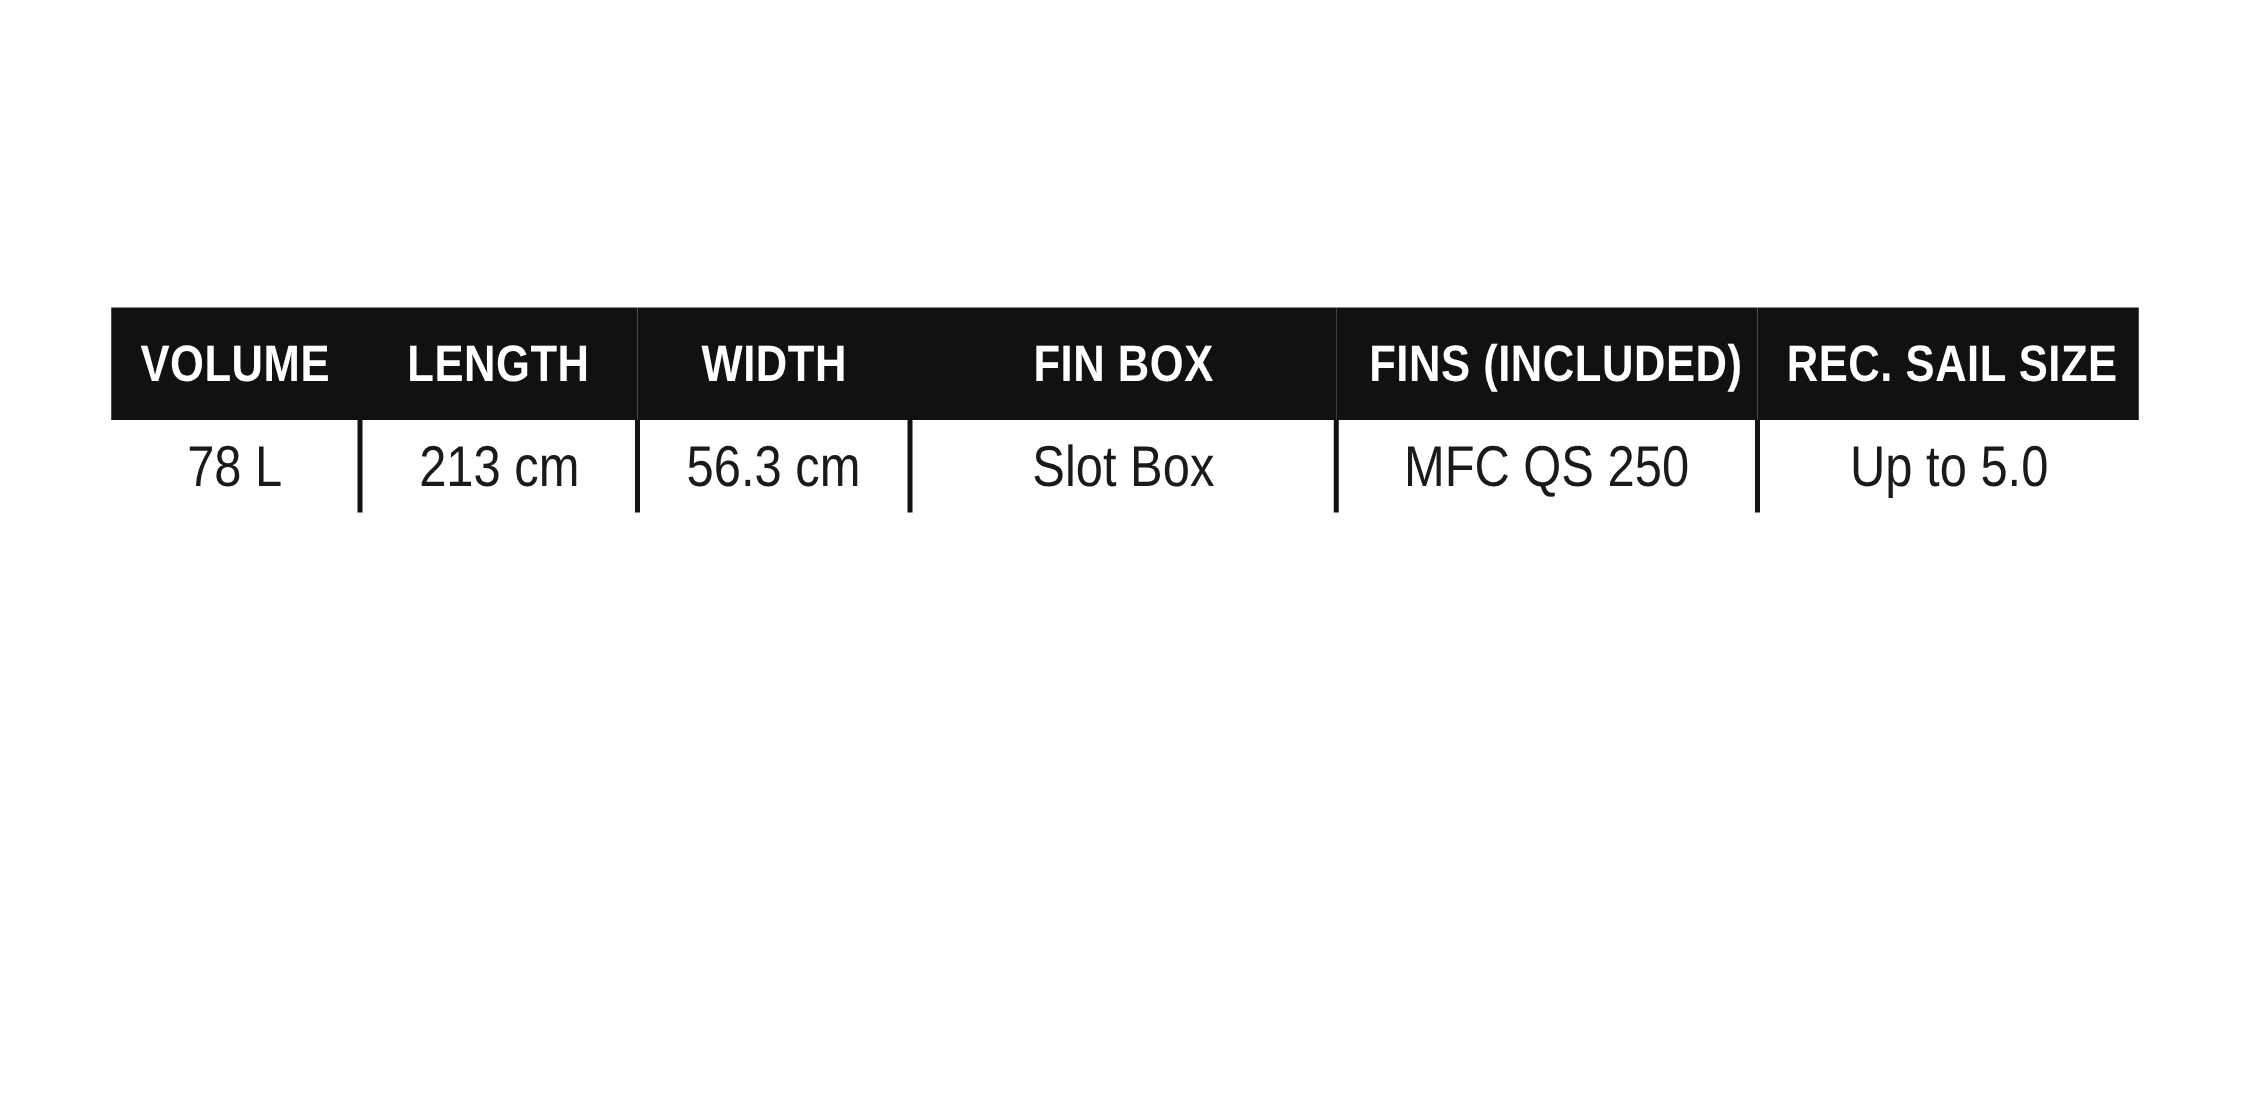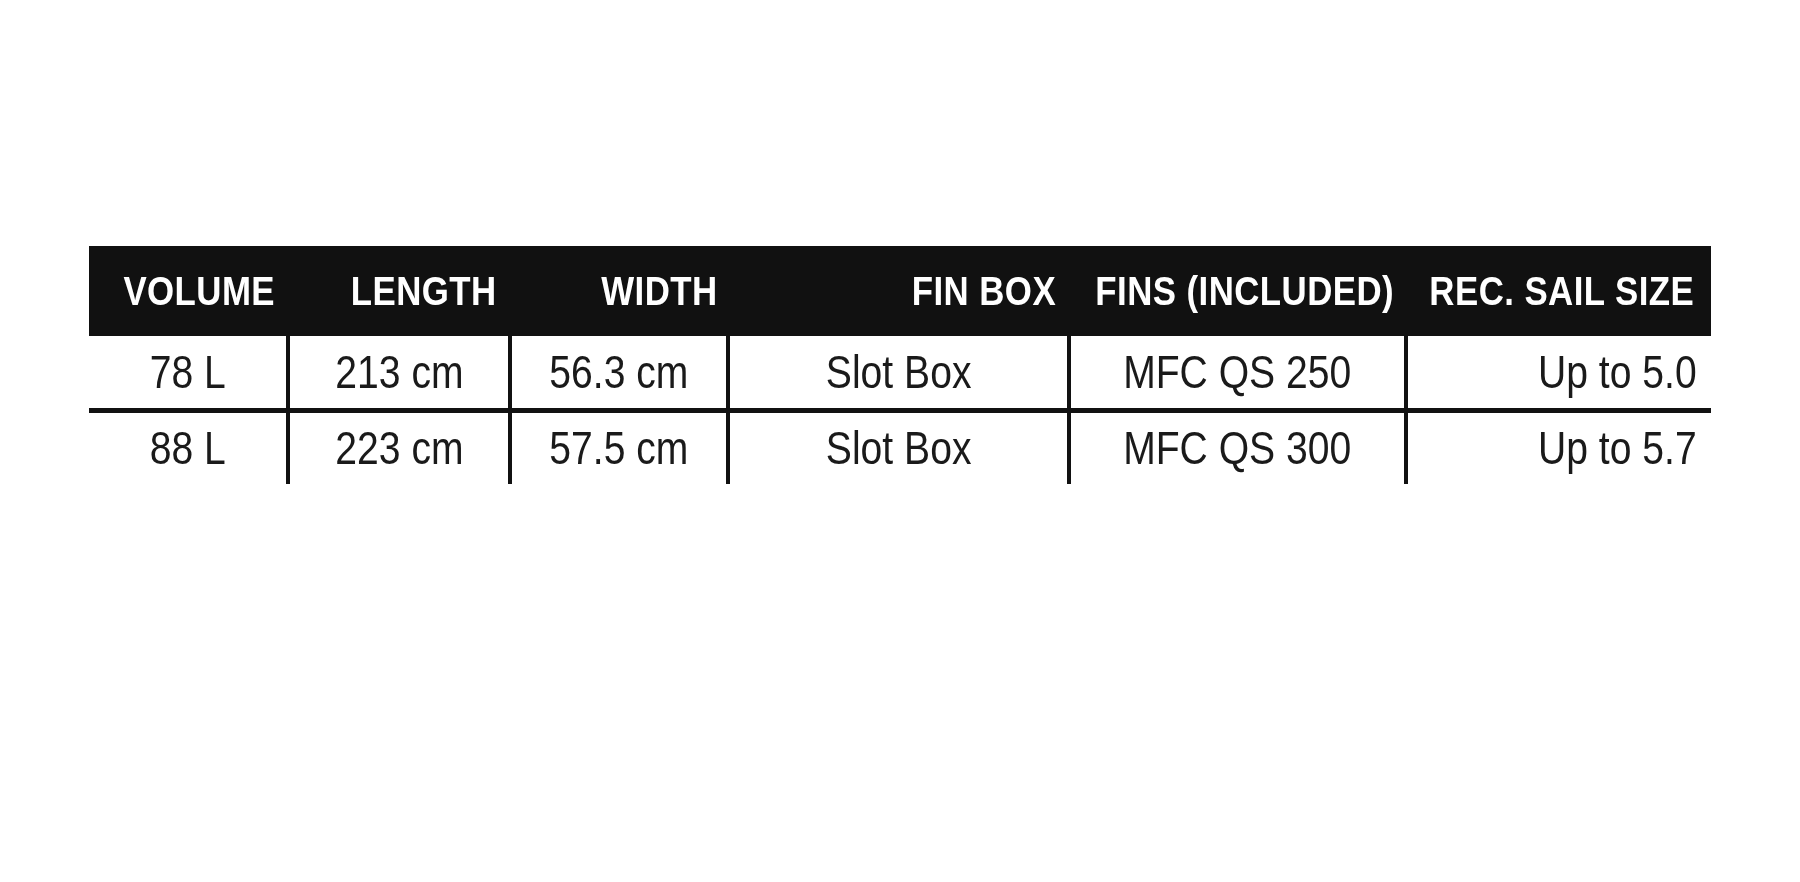--- a/index.html
+++ b/index.html
@@ -26,38 +26,37 @@
     width: 1622px;
     border-collapse: collapse;
     table-layout: fixed;
   }
   .spec-table thead tr {
     height: 90px;
   }
   .spec-table thead th {
     background: #111111;
     padding: 0;
-    text-align: right;
+    text-align: center;
     vertical-align: middle;
     border: none;
   }
   .spec-table tbody tr {
     height: 74px;
     margin-top: 12px;
   }
   .spec-table tbody td {
     padding: 0;
     text-align: center;
     vertical-align: middle;
     background: #ffffff;
     border-right: 4px solid #111111;
   }
   .spec-table tbody td:last-child {
     border-right: none;
-    text-align: right;
   }
   .spec-table tbody tr:not(:last-child) td {
     border-bottom: 5px solid #111111;
   }
   .hdr-text {
     display: inline-block;
     transform: scaleX(0.85);
     transform-origin: center;
     color: #ffffff;
     font-weight: 700;
@@ -101,23 +100,15 @@
     </thead>
     <tbody>
       <tr>
         <td><span class="cell-text">78 L</span></td>
         <td><span class="cell-text">213 cm</span></td>
         <td><span class="cell-text">56.3 cm</span></td>
         <td><span class="cell-text">Slot Box</span></td>
         <td><span class="cell-text">MFC QS 250</span></td>
         <td><span class="cell-text">Up to 5.0</span></td>
       </tr>
-      <tr>
-        <td><span class="cell-text">88 L</span></td>
-        <td><span class="cell-text">223 cm</span></td>
-        <td><span class="cell-text">57.5 cm</span></td>
-        <td><span class="cell-text">Slot Box</span></td>
-        <td><span class="cell-text">MFC QS 300</span></td>
-        <td><span class="cell-text">Up to 5.7</span></td>
-      </tr>
     </tbody>
   </table>
 </div>
 
 </body></html>

